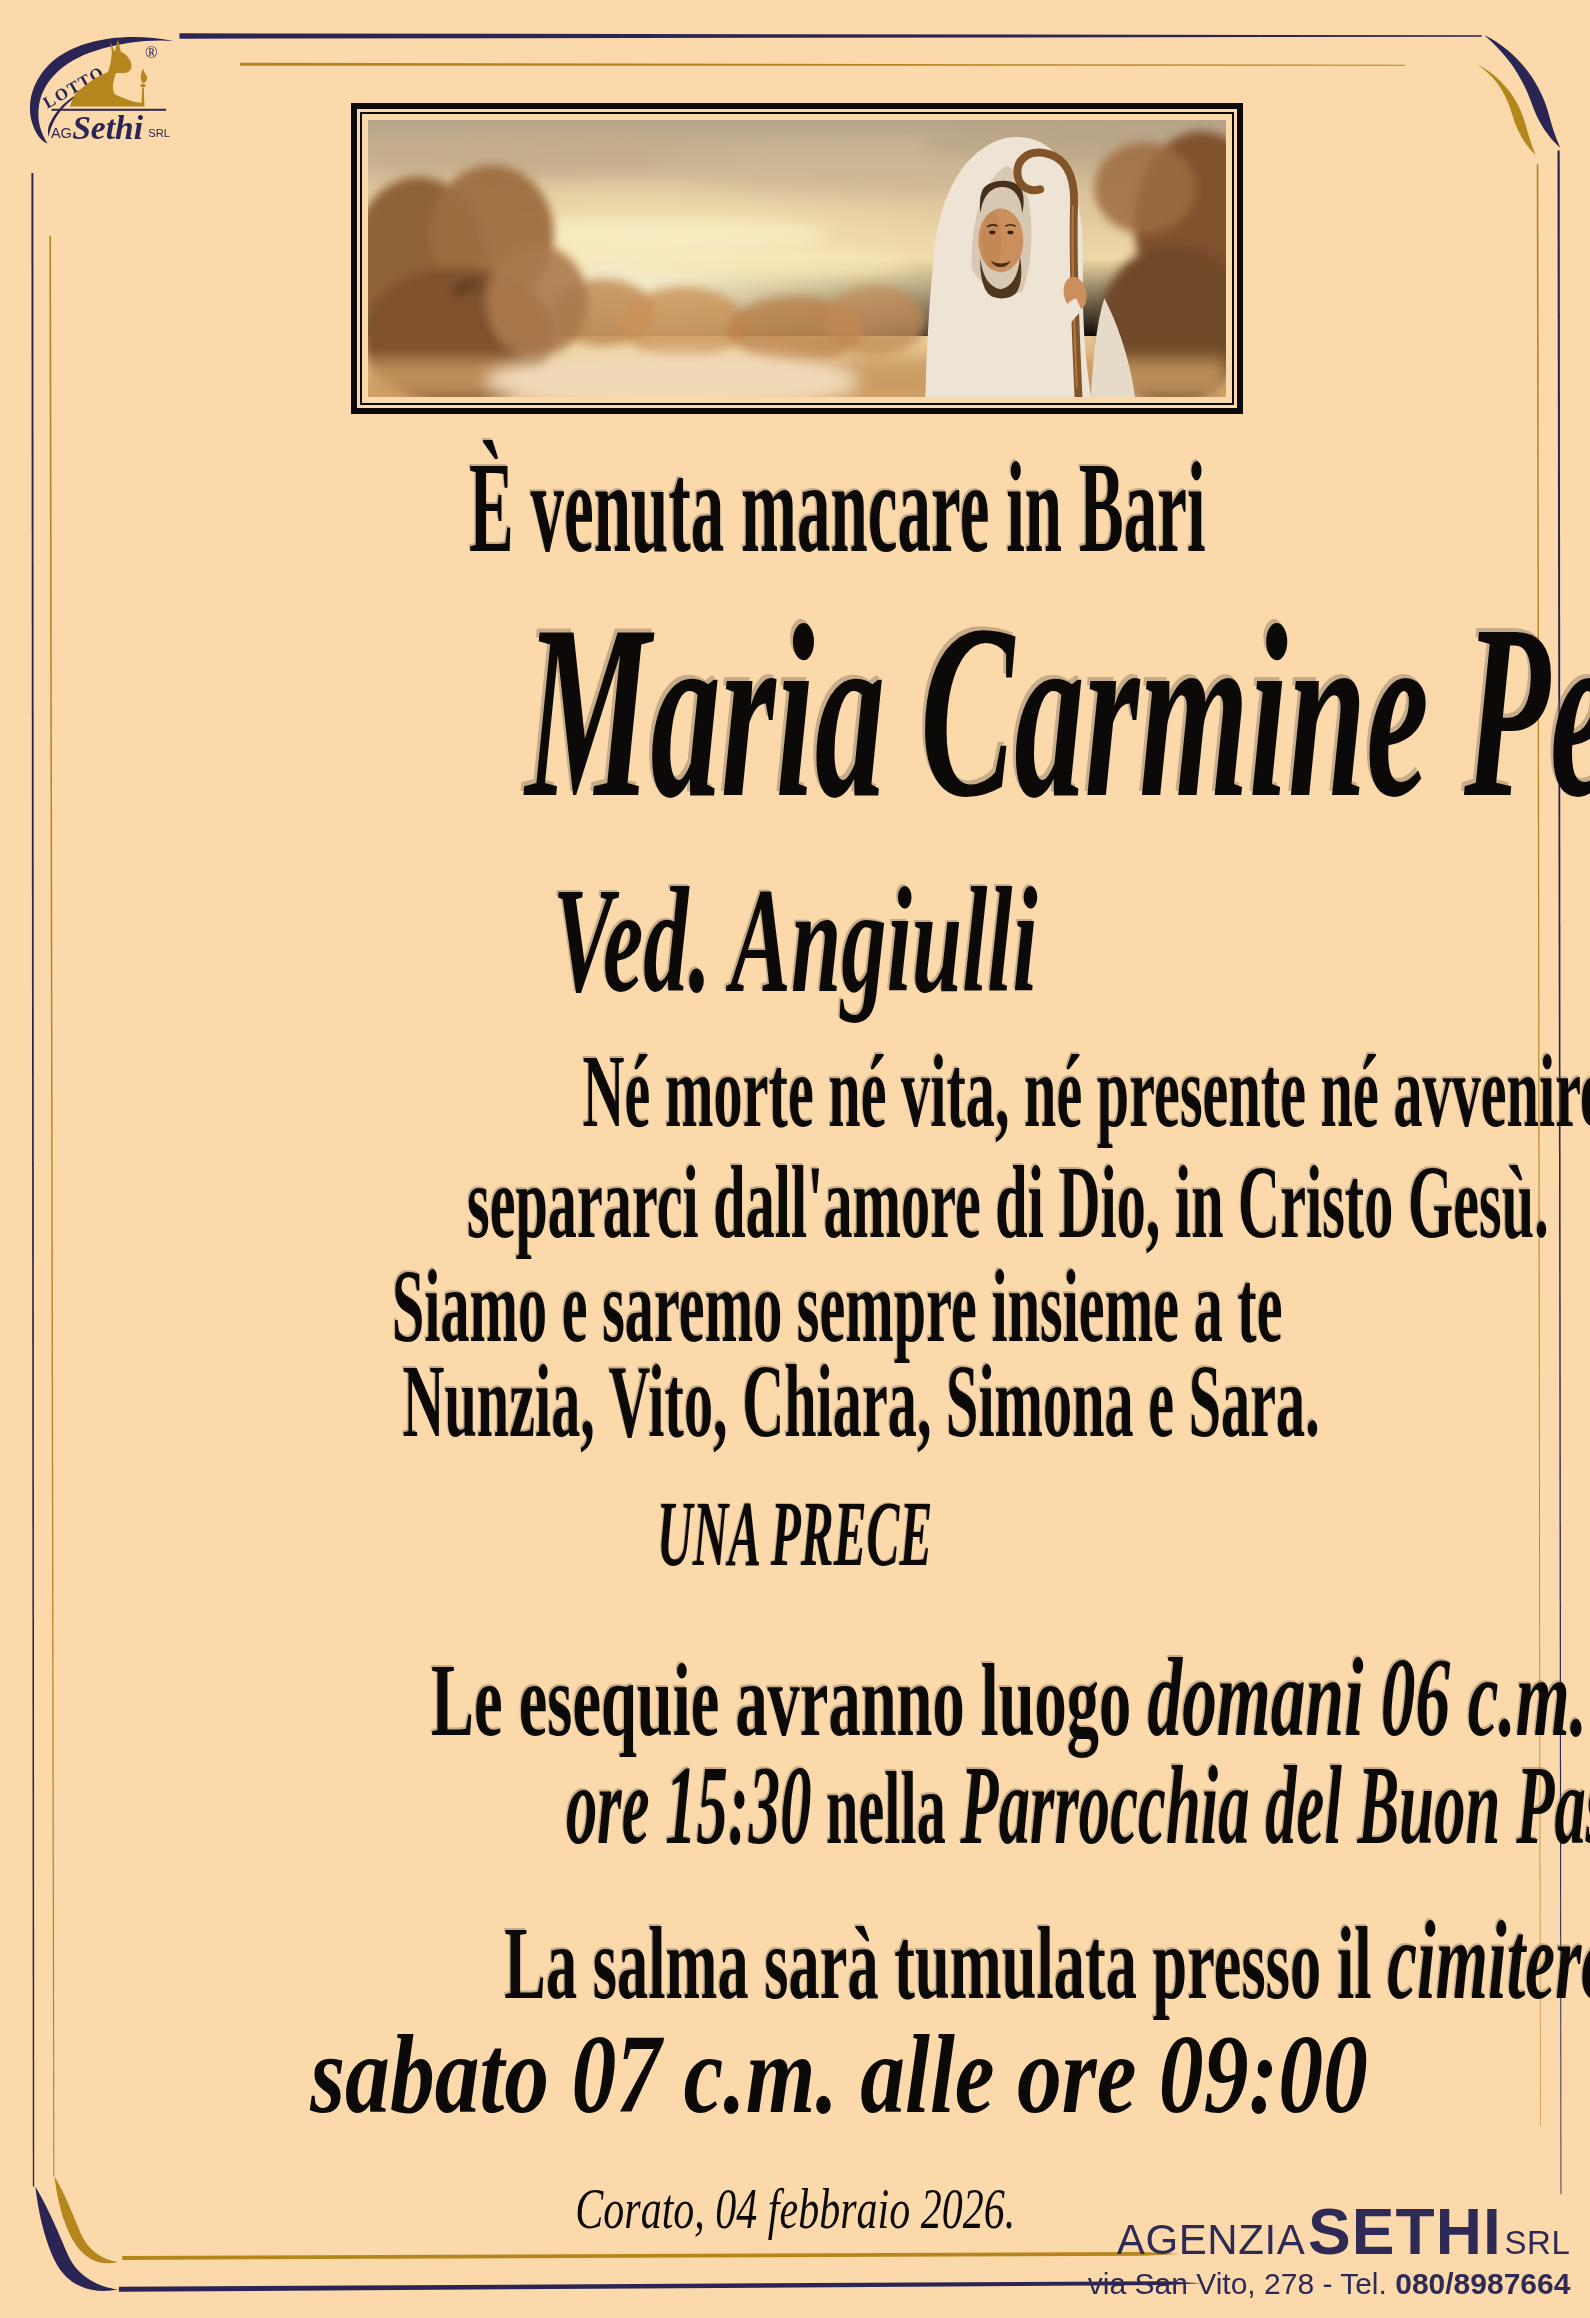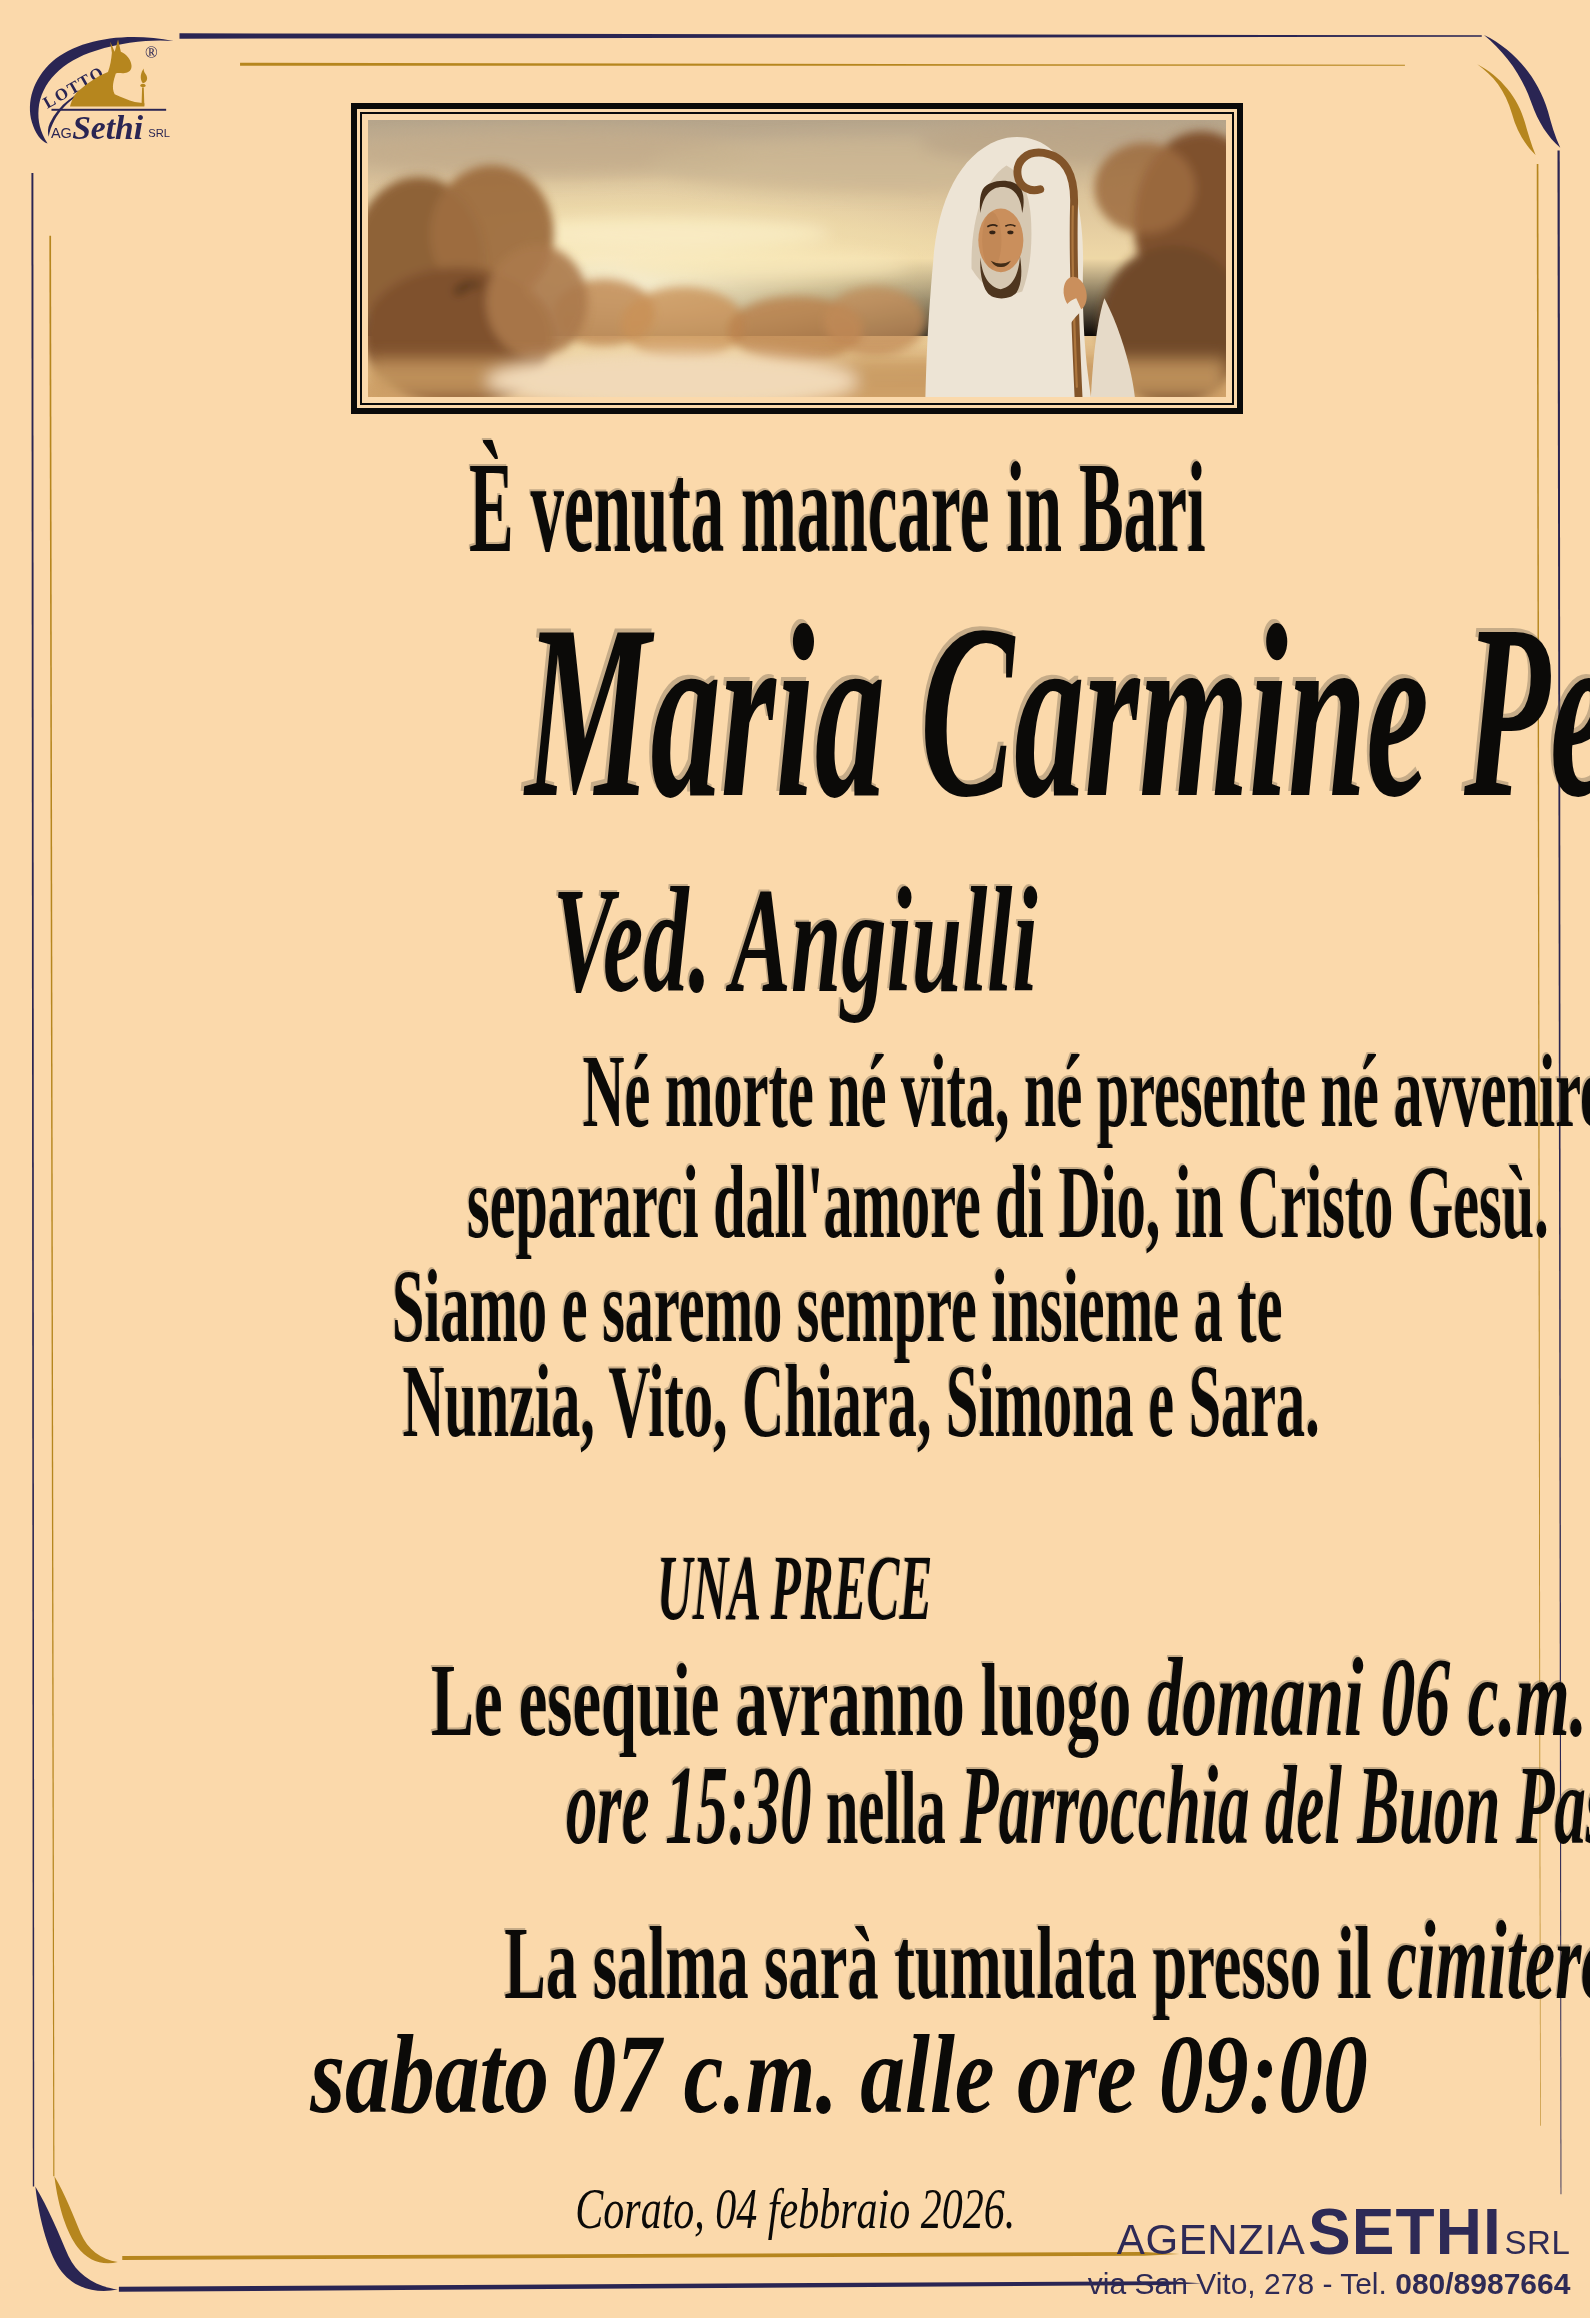--- a/index.html
+++ b/index.html
@@ -31,21 +31,21 @@
   #announcement .sq{transform:scaleX(.52);}
   #deceased-name{top:588px;font-size:247px;}
   #deceased-name .sq{transform:scaleX(.57);}
   #deceased-title{top:865px;font-size:151px;}
   #deceased-title .sq{transform:scaleX(.6);}
 
   #poem-1{top:1039px;font-size:104px;} #poem-1 .sq{transform:scaleX(.56);}
   #poem-2{top:1150px;font-size:104px;} #poem-2 .sq{transform:scaleX(.56);}
   #poem-3{top:1254px;font-size:104px;} #poem-3 .sq{transform:scaleX(.56);}
   #poem-4{top:1349px;font-size:104px;} #poem-4 .sq{transform:scaleX(.56);}
-  #prayer{top:1541px;font-size:93px;} #prayer .sq{transform:scaleX(.53);}
+  #prayer{top:1487px;font-size:93px;} #prayer .sq{transform:scaleX(.53);}
 
   #funeral-1{top:1641px;font-size:104px;} #funeral-1 .sq{transform:scaleX(.62);}
   #funeral-2{top:1749px;font-size:104px;} #funeral-2 .sq{transform:scaleX(.56);}
   .inline-script{font-size:112px;}
 
   #burial-1{top:1904px;font-size:104px;} #burial-1 .sq{transform:scaleX(.6);}
   #burial-2{top:2018px;font-size:112px;margin-left:44px;} #burial-2 .sq{transform:scaleX(.8);}
 
   #dateline{top:2181px;font-size:56px;font-style:italic;font-weight:400;}
   #dateline .sq{transform:scaleX(.75);}

